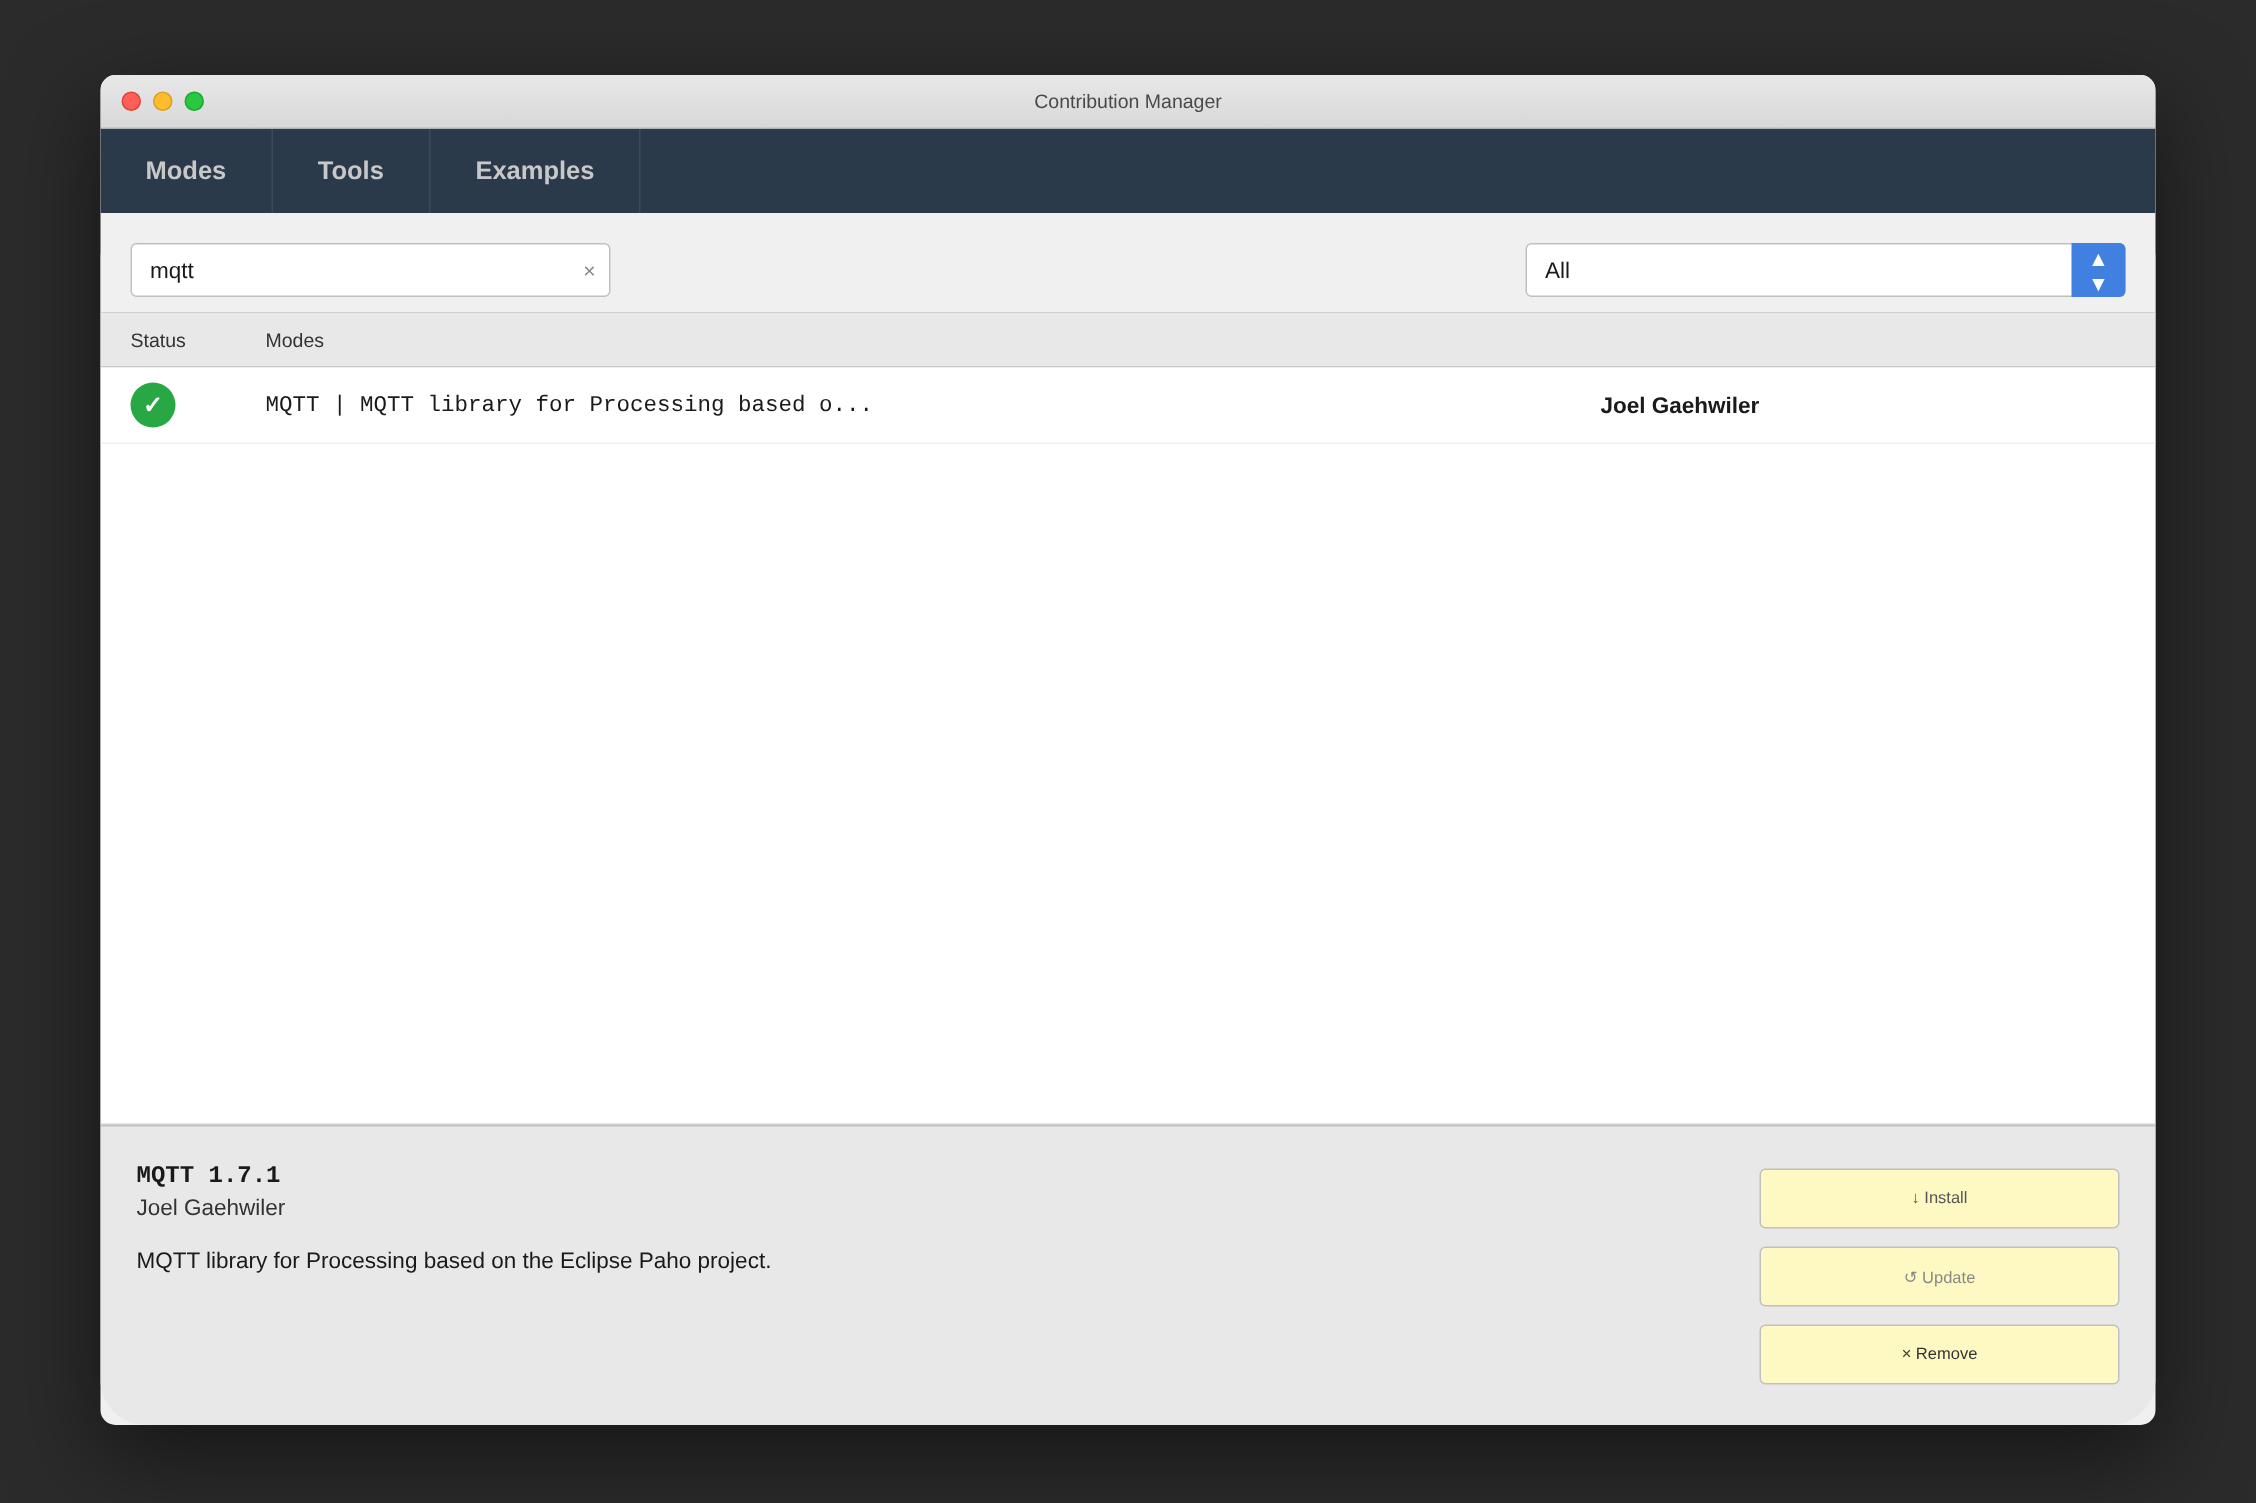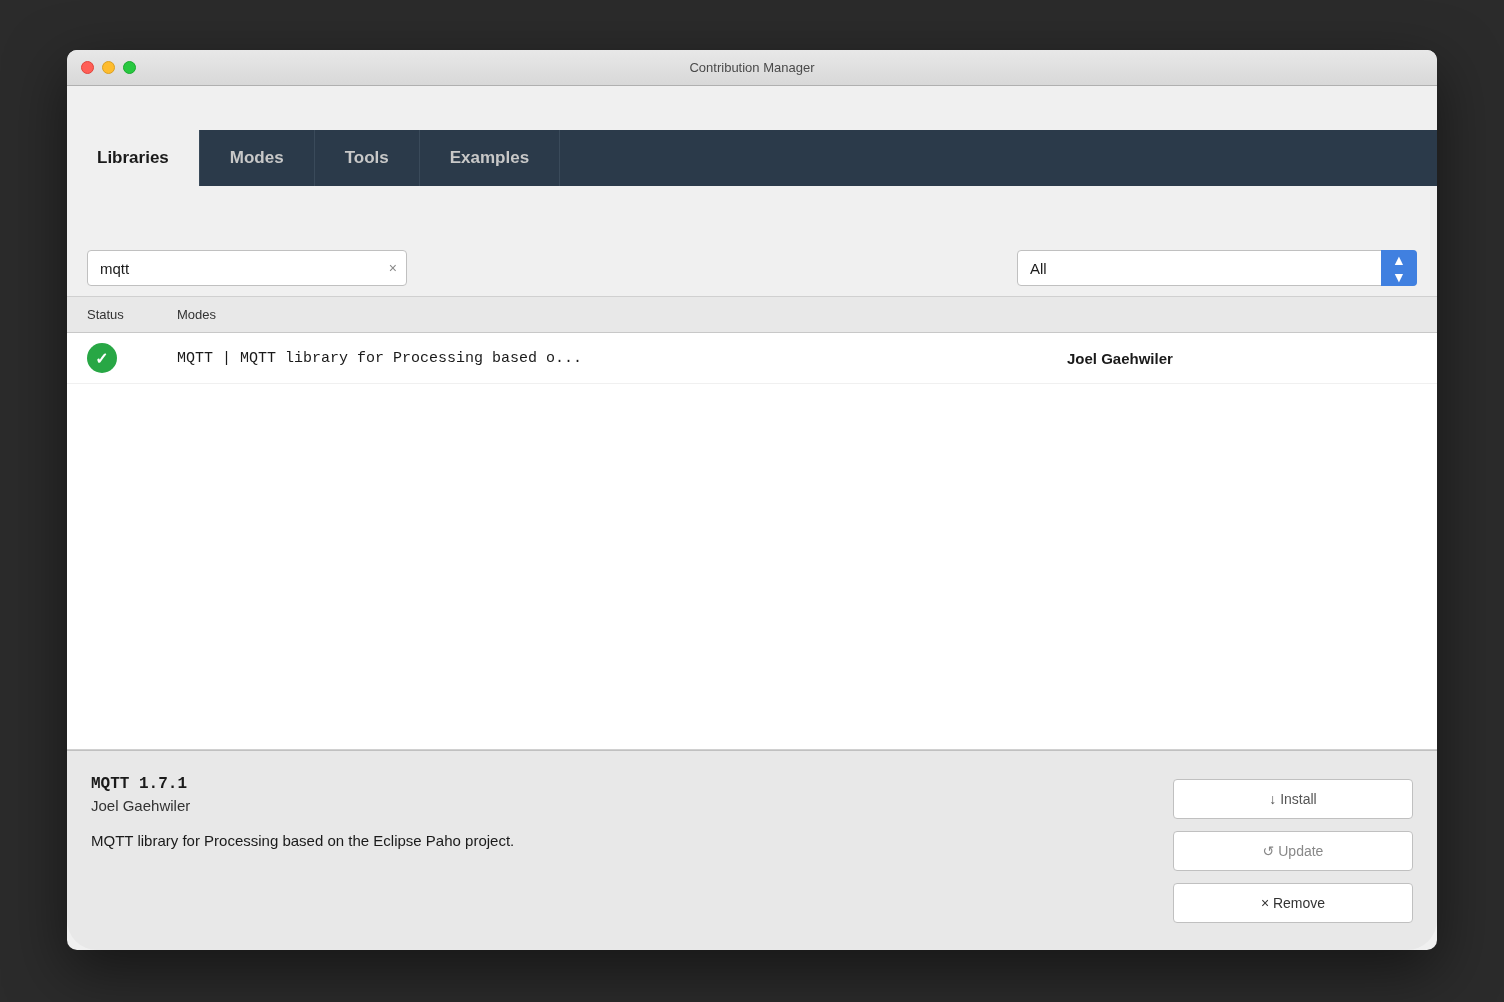--- a/index.html
+++ b/index.html
@@ -19,21 +19,20 @@
     .window {
       width: 1370px;
       height: 900px;
       margin: 50px auto;
       background: #f0f0f0;
       border-radius: 10px;
       box-shadow: 0 20px 60px rgba(0,0,0,0.5);
       overflow: hidden;
       display: flex;
       flex-direction: column;
-      gap: 44px;
     }
 
     
     .title-bar {
       background: linear-gradient(to bottom, #e8e8e8, #d8d8d8);
       height: 36px;
       display: flex;
       align-items: center;
       justify-content: center;
       position: relative;
@@ -333,22 +332,22 @@
       gap: 12px;
       width: 240px;
       align-self: flex-start;
       padding-top: 4px;
     }
 
     .action-btn {
       height: 40px;
       border: 1px solid #c0c0c0;
       border-radius: 4px;
-      background: #ffffff;
-      font-size: 14px;
+      background: #fef9c3;
+      font-size: 11px;
       color: #555;
       cursor: pointer;
       display: flex;
       align-items: center;
       justify-content: center;
       gap: 8px;
       font-weight: 400;
     }
 
     .action-btn.install-btn {
@@ -372,23 +371,20 @@
   <div class="title-bar">
     <div class="title-bar-buttons">
       <button class="title-btn btn-close"></button>
       <button class="title-btn btn-minimize"></button>
       <button class="title-btn btn-maximize"></button>
     </div>
     <span class="title-bar-title">Contribution Manager</span>
   </div>
 
   <div class="tab-bar">
-    <div class="tab active">
-      <span>Libraries</span>
-    </div>
     <div class="tab">
       <span>Modes</span>
     </div>
     <div class="tab">
       <span>Tools</span>
     </div>
     <div class="tab">
       <span>Examples</span>
     </div>
     <div class="tab-spacer"></div>

